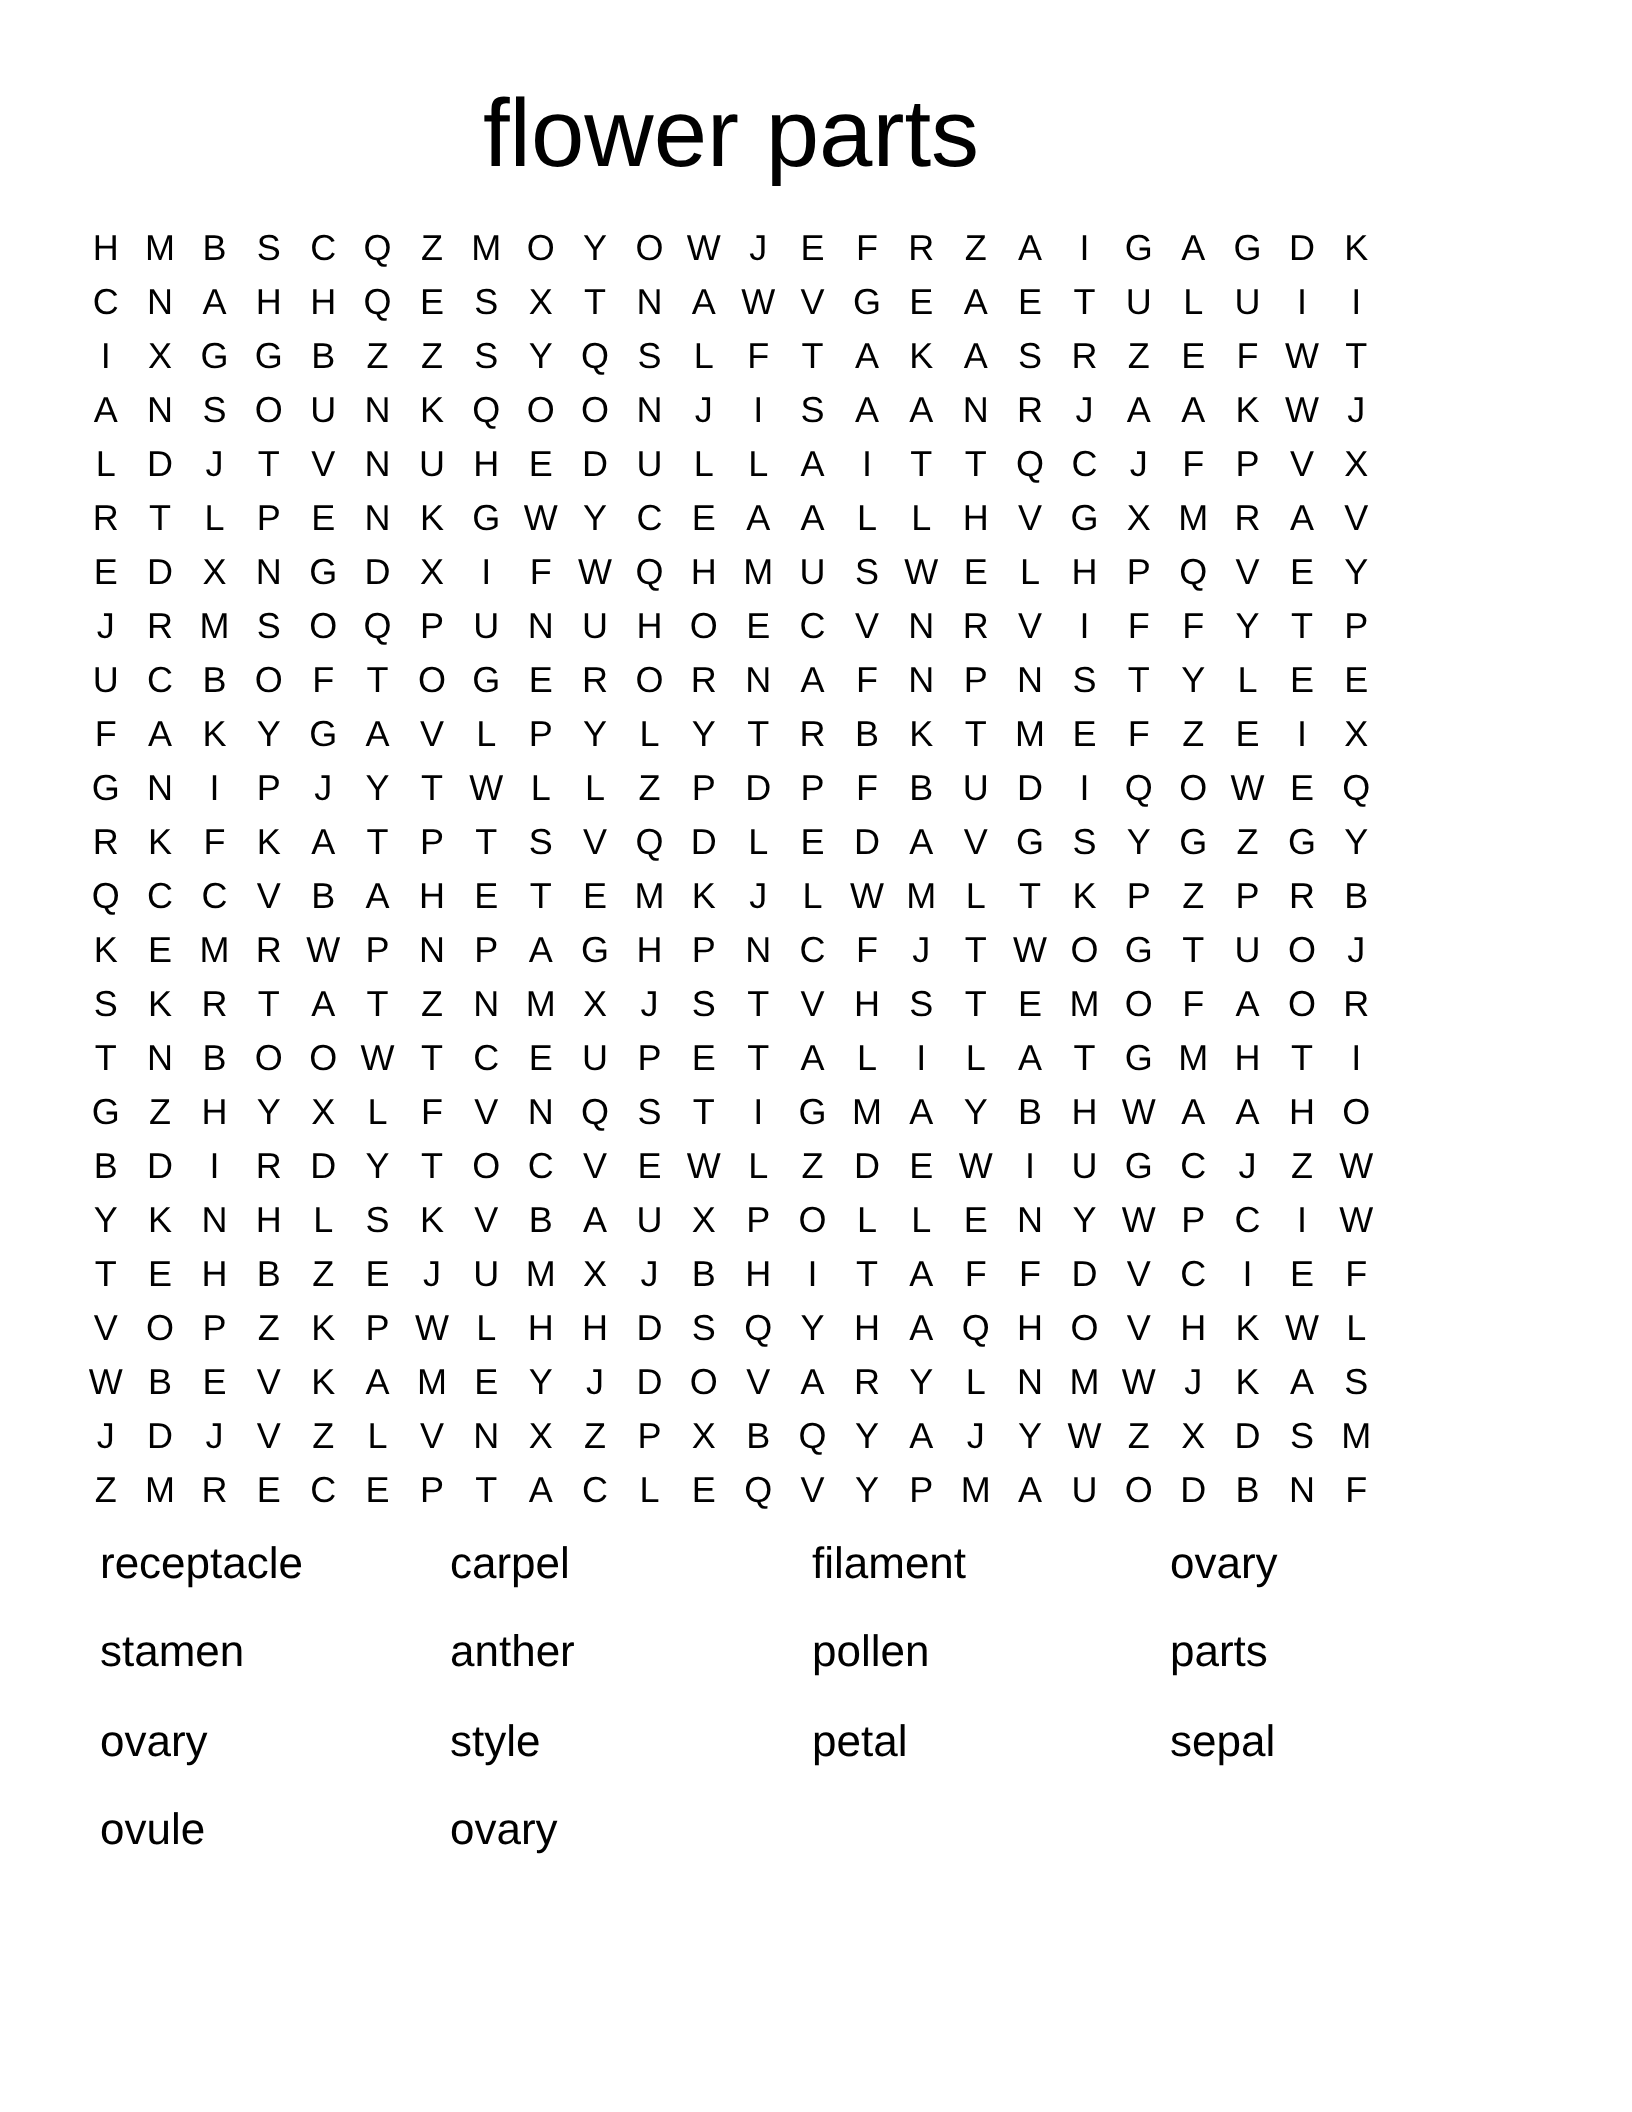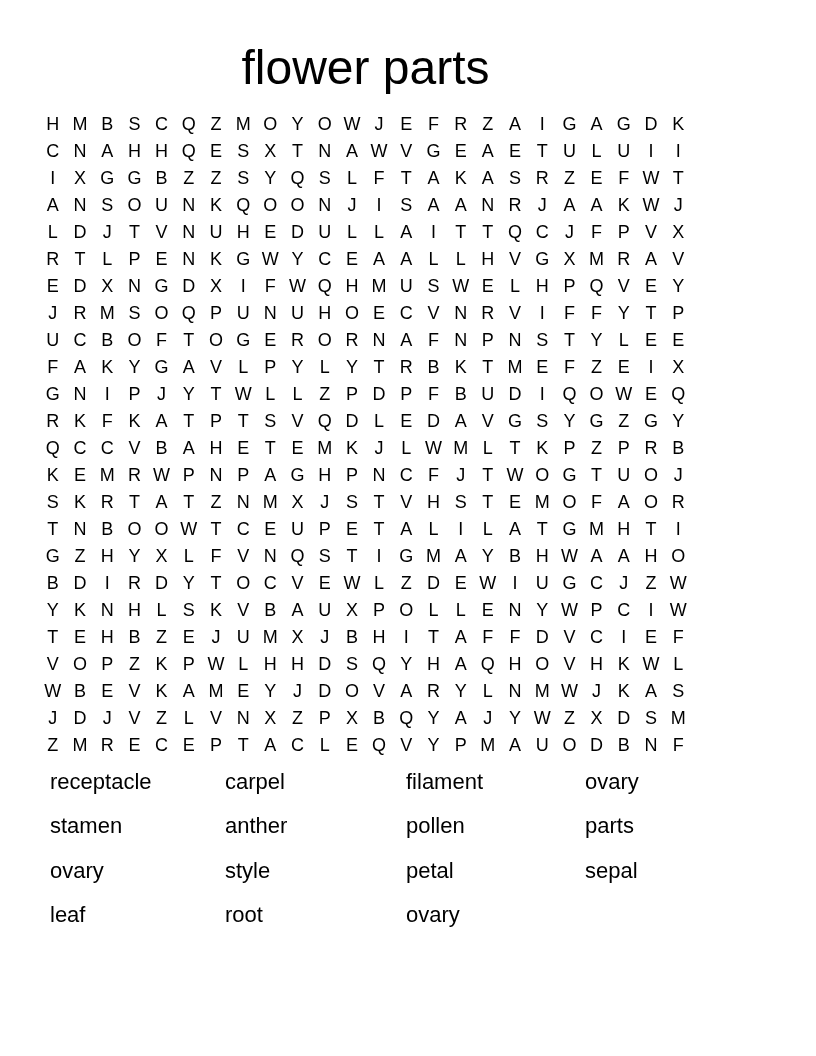--- a/index.html
+++ b/index.html
@@ -645,17 +645,16 @@
       <div class="word-item">filament</div>
       <div class="word-item">ovary</div>
       <div class="word-item">stamen</div>
       <div class="word-item">anther</div>
       <div class="word-item">pollen</div>
       <div class="word-item">parts</div>
       <div class="word-item">ovary</div>
       <div class="word-item">style</div>
       <div class="word-item">petal</div>
       <div class="word-item">sepal</div>
-      <div class="word-item">leaf</div>
-      <div class="word-item">root</div>
+      <div class="word-item">ovule</div>
       <div class="word-item">ovary</div>
     </div>
 </div>
 
 </body></html>

